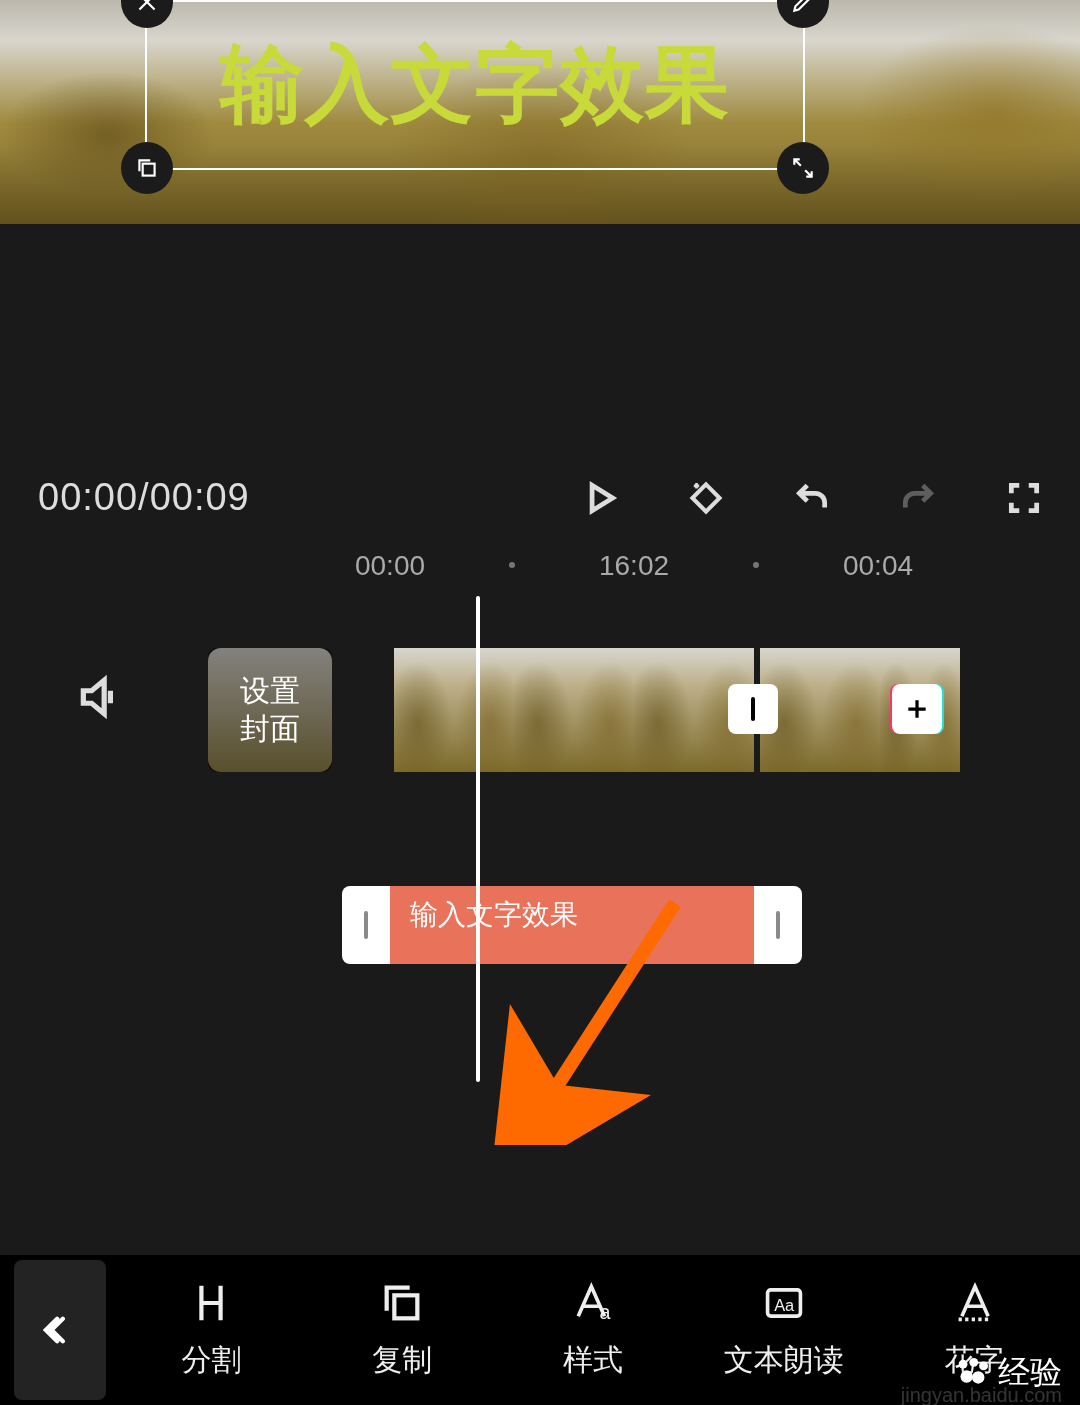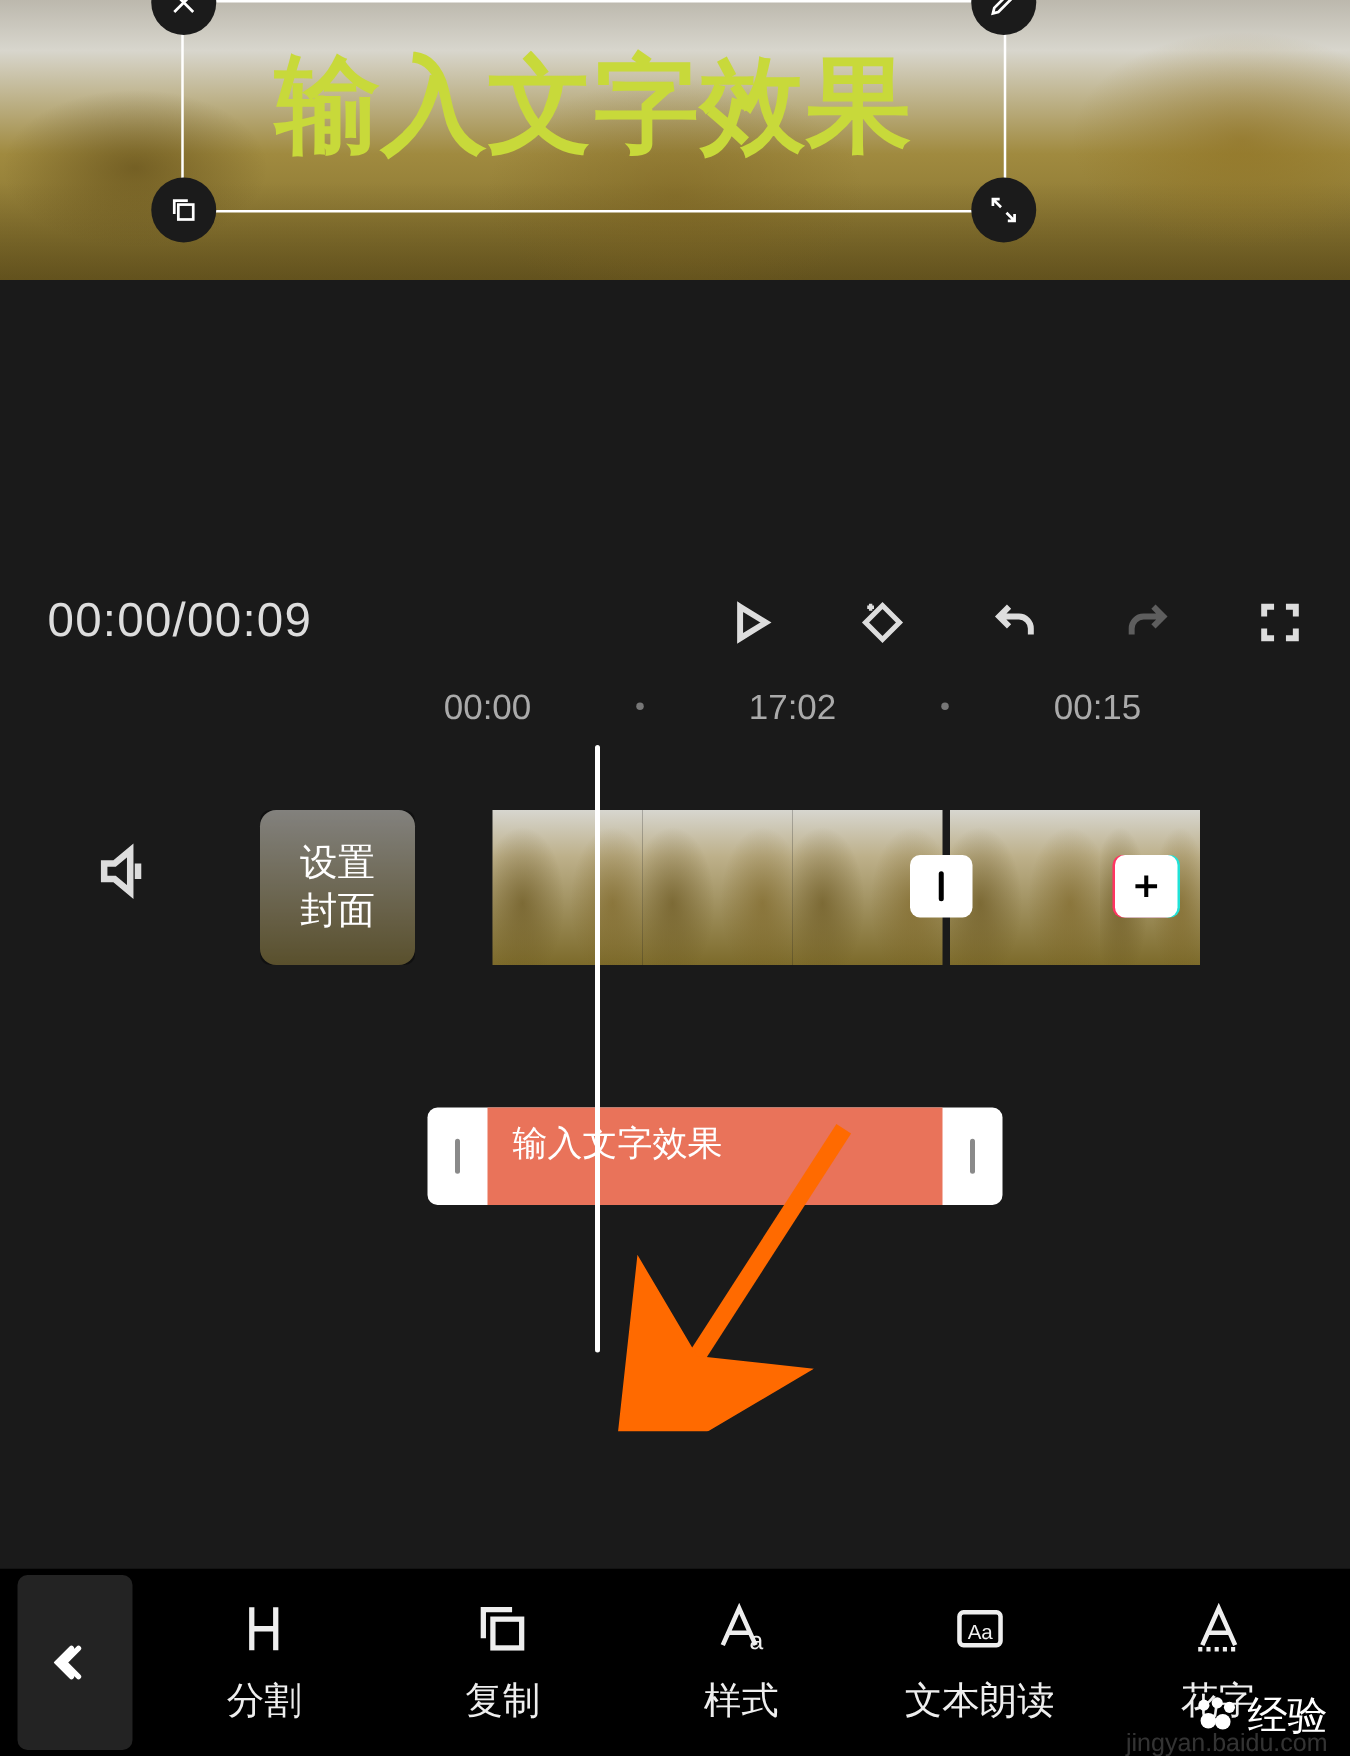--- a/index.html
+++ b/index.html
@@ -277,23 +277,23 @@
           <path d="M4 9V4h5M20 9V4h-5M4 15v5h5M20 15v5h-5"></path>
         </svg>
     </div>
   </div>
 </div>
 
 <div class="timeline">
   <div class="time-ruler">
     <span style="left:390px">00:00</span>
     <span class="dot" style="left:512px"></span>
-    <span style="left:634px">17:02</span>
+    <span style="left:634px">16:02</span>
     <span class="dot" style="left:756px"></span>
-    <span style="left:878px">00:15</span>
+    <span style="left:878px">00:04</span>
   </div>
 
   <div class="tracks">
     <div class="audio-col">
       <svg viewBox="0 0 24 24">
           <path d="M4 9v6h4l6 5V4l-6 5H4z"></path>
           <path d="M17 9v6"></path>
         </svg>
     </div>
 

